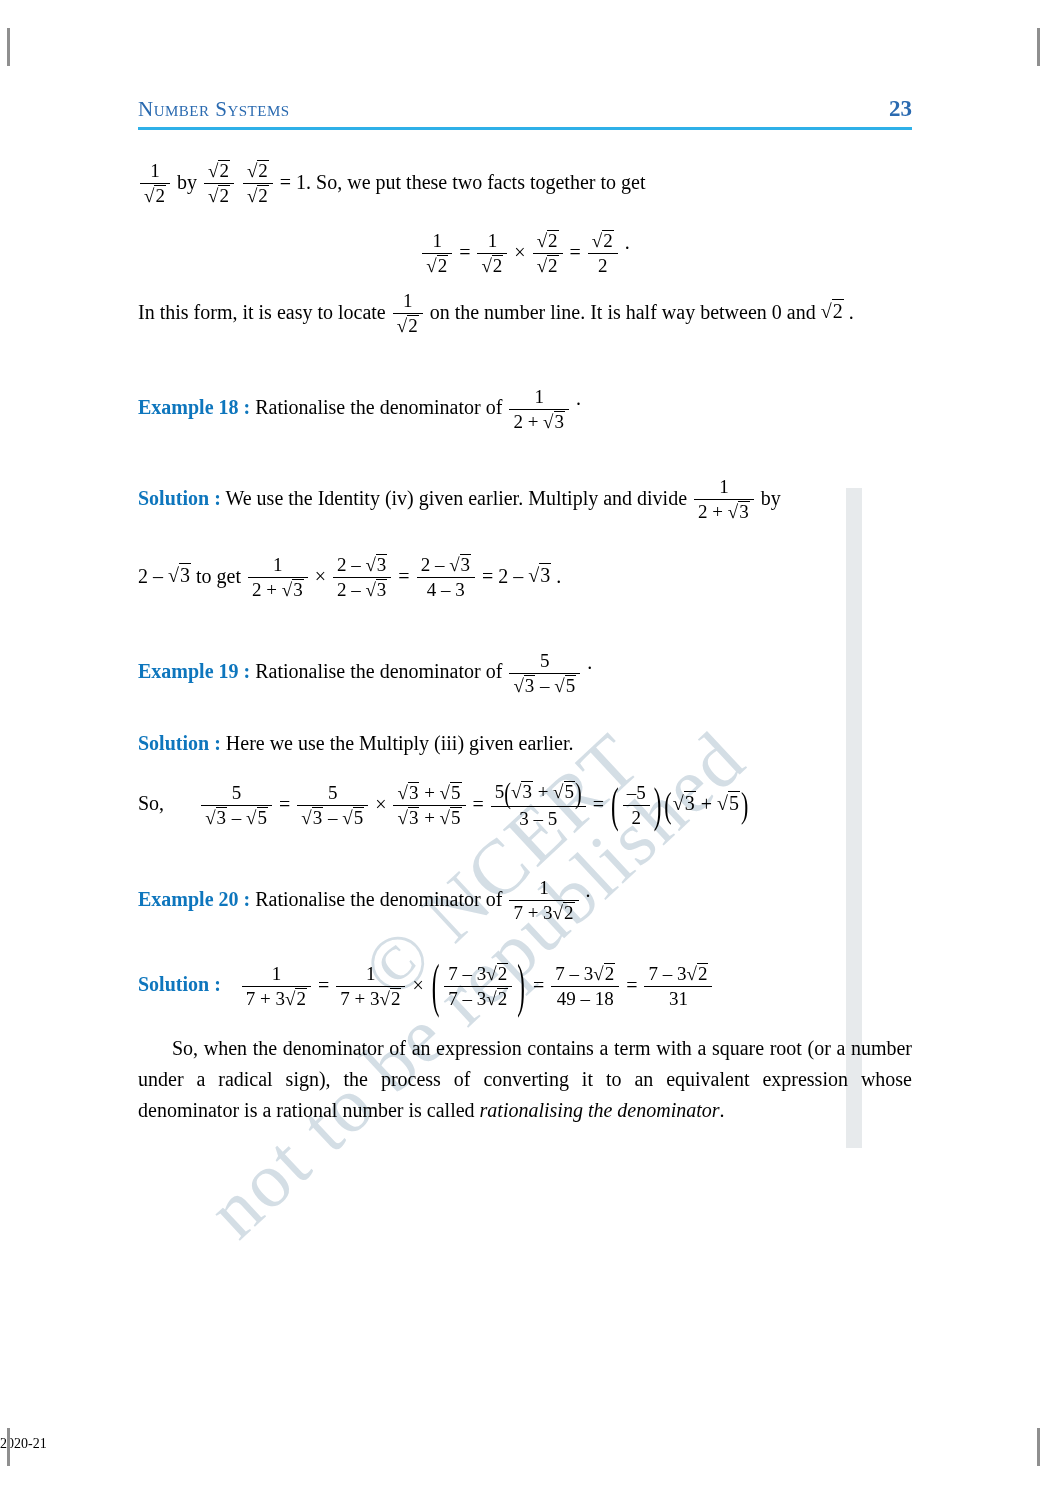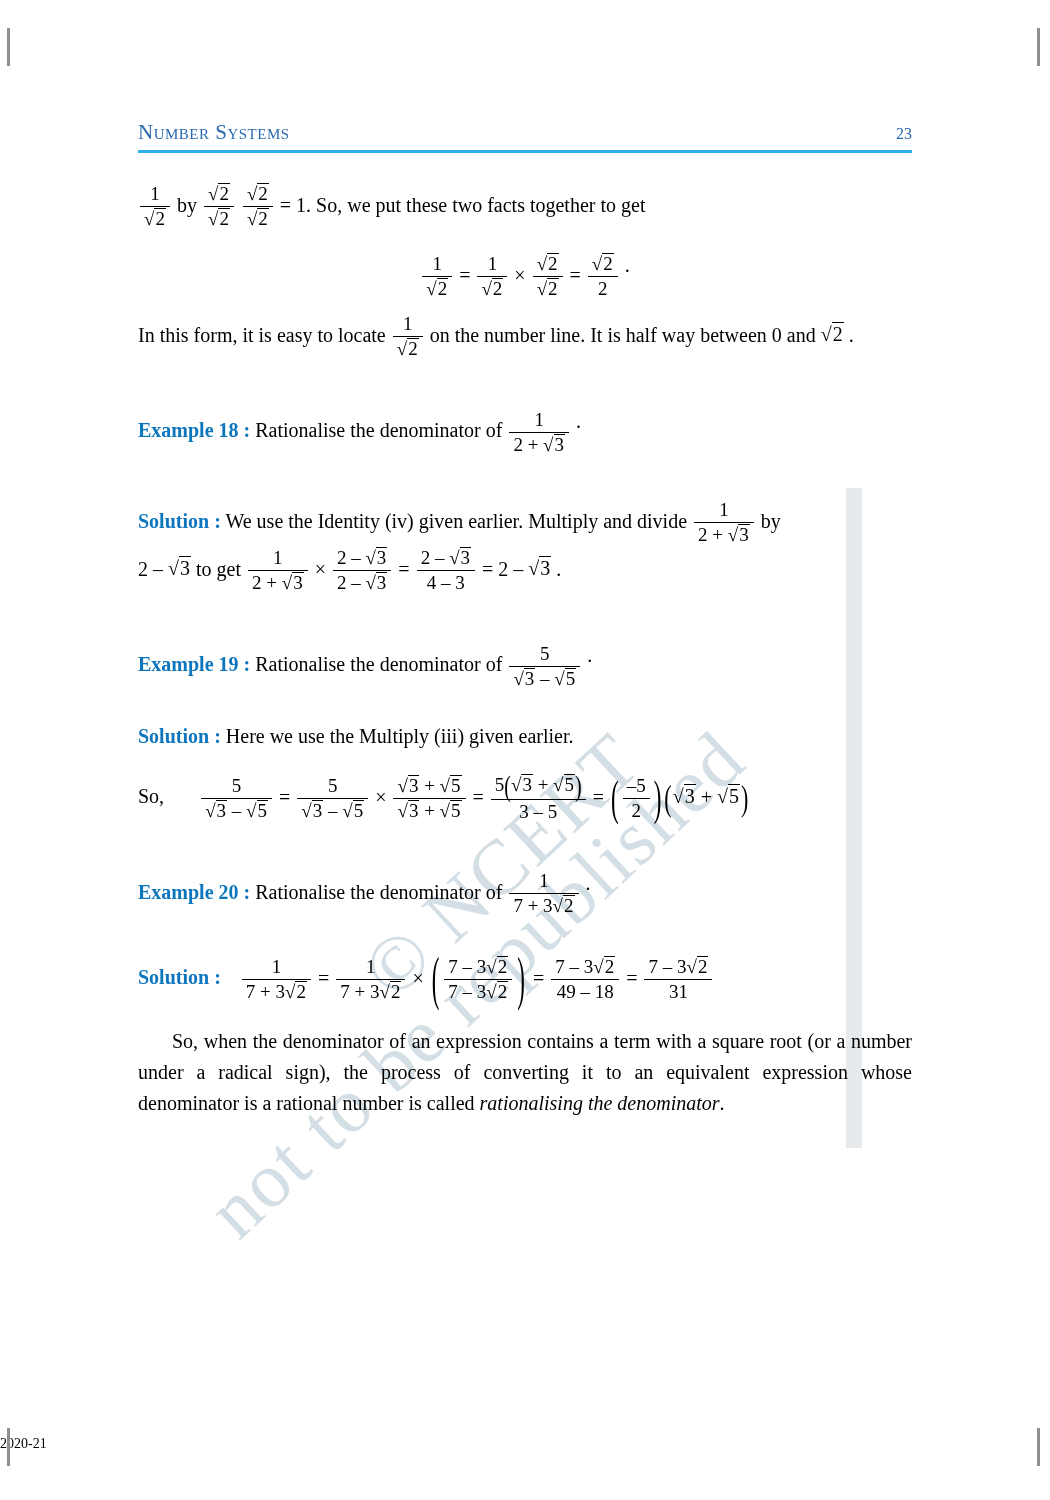--- a/index.html
+++ b/index.html
@@ -14,34 +14,34 @@
   .crop.br { left:1037px; top:1428px; }
 
   
   .watermark { position:absolute; inset:0; z-index:1; pointer-events:none; }
   .wm { position:absolute; font-size:78px; color:var(--wm); opacity:.38; white-space:nowrap;
         transform:rotate(-43deg); transform-origin:0 0; letter-spacing:2px; }
   .wm1 { left:345px; top:950px; }
   .wm2 { left:190px; top:1190px; }
   .wmbar { position:absolute; left:846px; top:488px; width:16px; height:660px; background:#cfd6da; opacity:.5; }
 
-  .content { position:relative; z-index:2; margin:0 138px; padding-top:120px; }
+  .content { position:relative; z-index:2; margin:0 138px; padding-top:96px; }
 
   .runhead { display:flex; justify-content:space-between; align-items:baseline; }
   .title { font-variant:small-caps; letter-spacing:.5px; color:var(--header); font-size:21px; }
-  .pagenum { color:var(--header); font-size:16px; }
+  .pagenum { color:var(--header); font-size:23px;font-weight:bold; }
   .rule { height:3px; background:var(--rule); margin-top:5px; }
 
   .para { font-size:20px; line-height:1.55; text-align:justify; }
   .lbl { color:var(--accent); font-weight:bold; }
   .it { font-style:italic;margin-top:39px; }
   .indent { text-indent:34px; }
 
   .mt1{margin-top:30px} .mt2{margin-top:4px} .mt3{margin-top:46px} .mt4{margin-top:42px}
-  .mt5{} .mt6{margin-top:46px} .mt6b{margin-top:30px} .mt7{margin-top:22px}
+  .mt5{margin-top:30px} .mt6{margin-top:46px} .mt6b{margin-top:30px} .mt7{margin-top:22px}
   .mt8{margin-top:44px} .mt9{margin-top:38px} .mt10{margin-top:22px}
   .disp { text-align:center; margin:22px 0 12px; font-size:20px; }
 
   
   .frac { display:inline-block; vertical-align:middle; text-align:center; font-size:19px; line-height:1.18; padding:0 2px; }
   .frac .num { display:block; border-bottom:1.4px solid #000; padding:0 4px 1px; }
   .frac .den { display:block; padding:1px 4px 0; }
   .sq { white-space:nowrap; }
   .sq::before { content:"√"; }
   .sq i { font-style:normal; display:inline-block; border-top:1.4px solid #000; line-height:1.1; padding:0 1px; }

